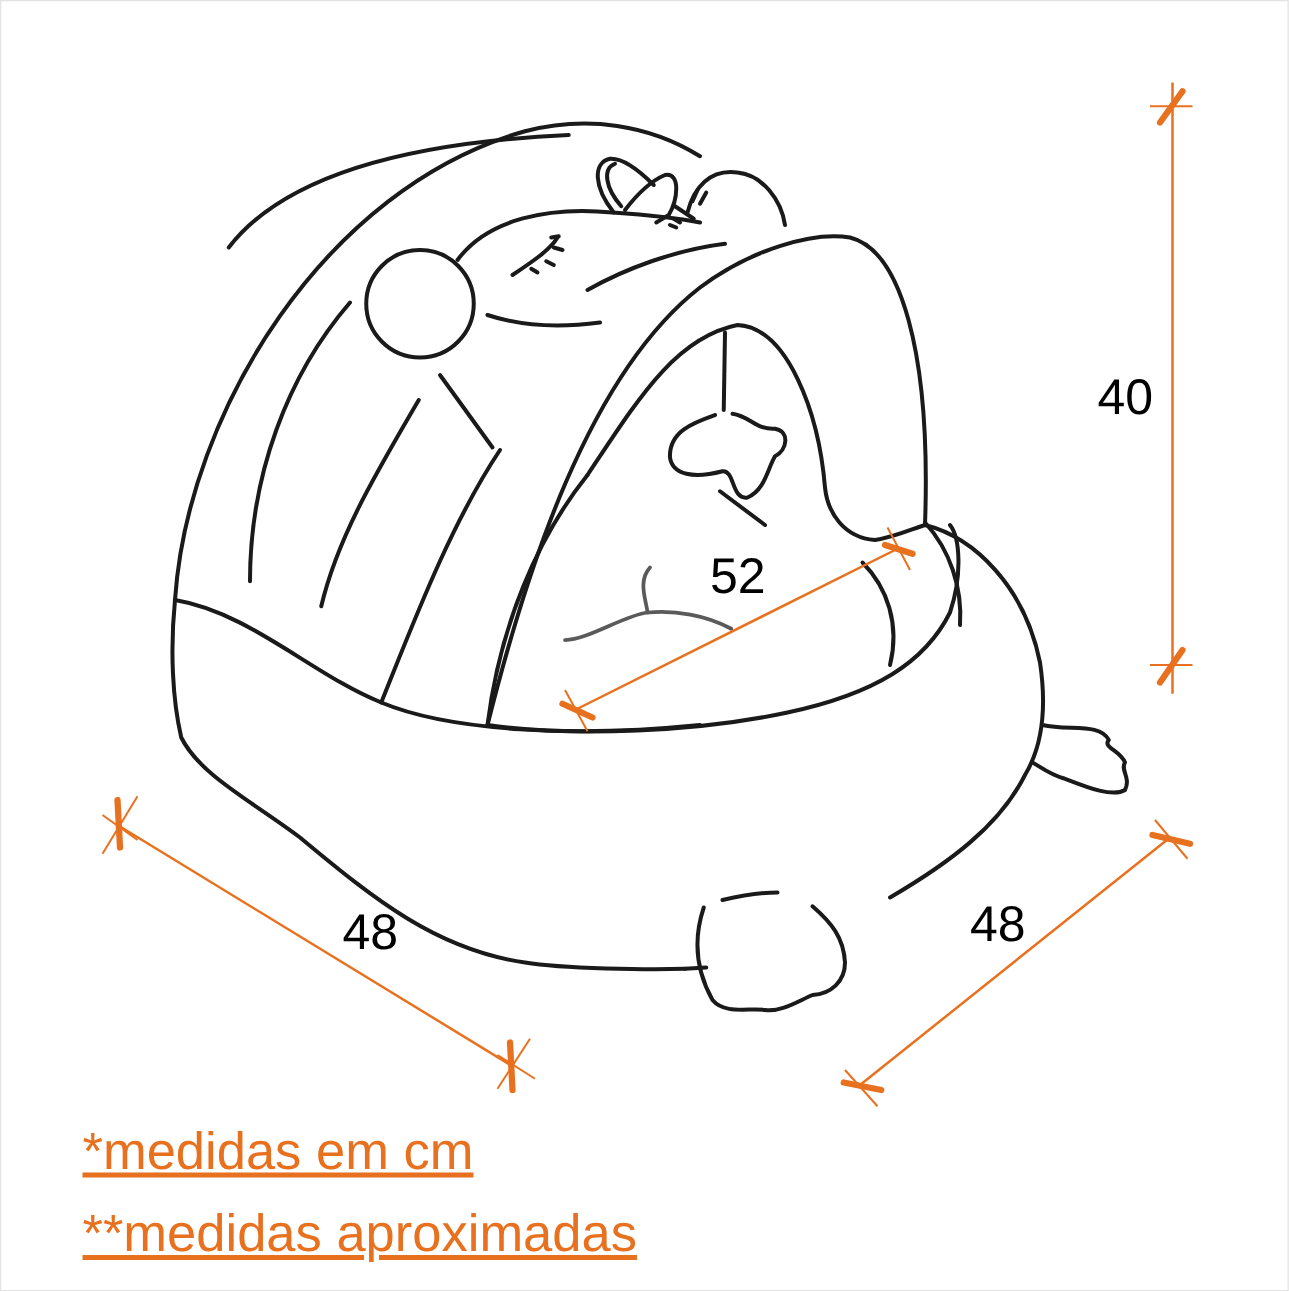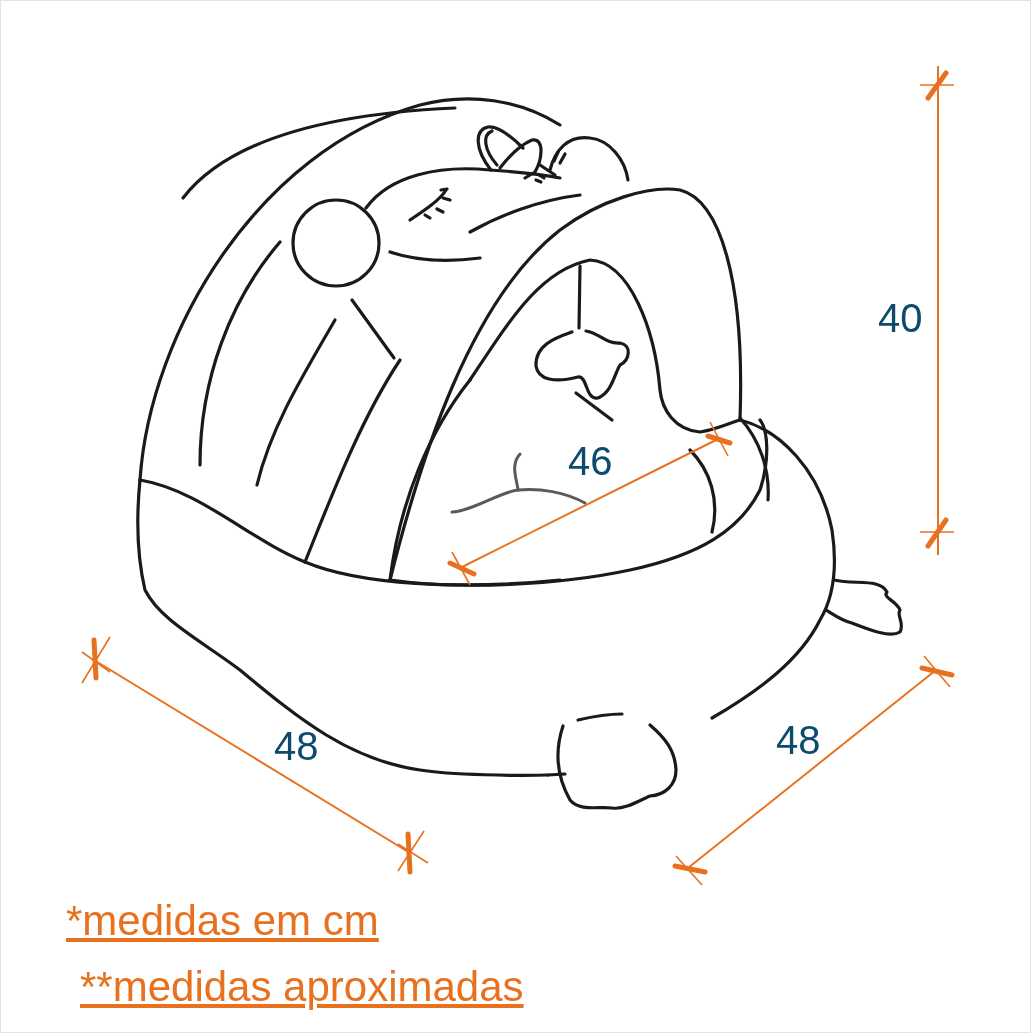--- a/index.html
+++ b/index.html
@@ -50,21 +50,21 @@
       stroke-width: 5;
       stroke-linecap: round;
     }
     .dim-thin {
       fill: none;
       stroke: #e8711f;
       stroke-width: 1.6;
     }
     .dim-label {
       position: absolute;
-      color: #0c4a6e;
+      color: #000000;
       font-family: "Liberation Sans", sans-serif;
       font-size: 40px;
       line-height: 1;
       white-space: nowrap;
     }
     .note {
       position: absolute;
       color: #e8711f;
       font-family: "Liberation Sans", sans-serif;
       font-size: 42px;
@@ -190,18 +190,18 @@
   <g>
     <line class="dim-line" x1="688" y1="868" x2="936" y2="670"></line>
     <line class="dim-thin" x1="676" y1="856" x2="702" y2="885"></line>
     <line class="dim-tick" x1="675" y1="866" x2="705" y2="872"></line>
     <line class="dim-thin" x1="924" y1="656" x2="950" y2="687"></line>
     <line class="dim-tick" x1="922" y1="668" x2="952" y2="675"></line>
   </g>
 </svg>
 
 <div class="dim-label" style="left:878px; top:298px;">40</div>
-<div class="dim-label" style="left:568px; top:441px;">46</div>
+<div class="dim-label" style="left:568px; top:441px;">52</div>
 <div class="dim-label" style="left:274px; top:726px;">48</div>
 <div class="dim-label" style="left:776px; top:720px;">48</div>
 
 <div class="note" style="left:66px; top:900px;">*medidas em cm</div>
-<div class="note" style="left:80px; top:966px;">**medidas aproximadas</div>
+<div class="note" style="left:66px; top:966px;">**medidas aproximadas</div>
 
 </body></html>

